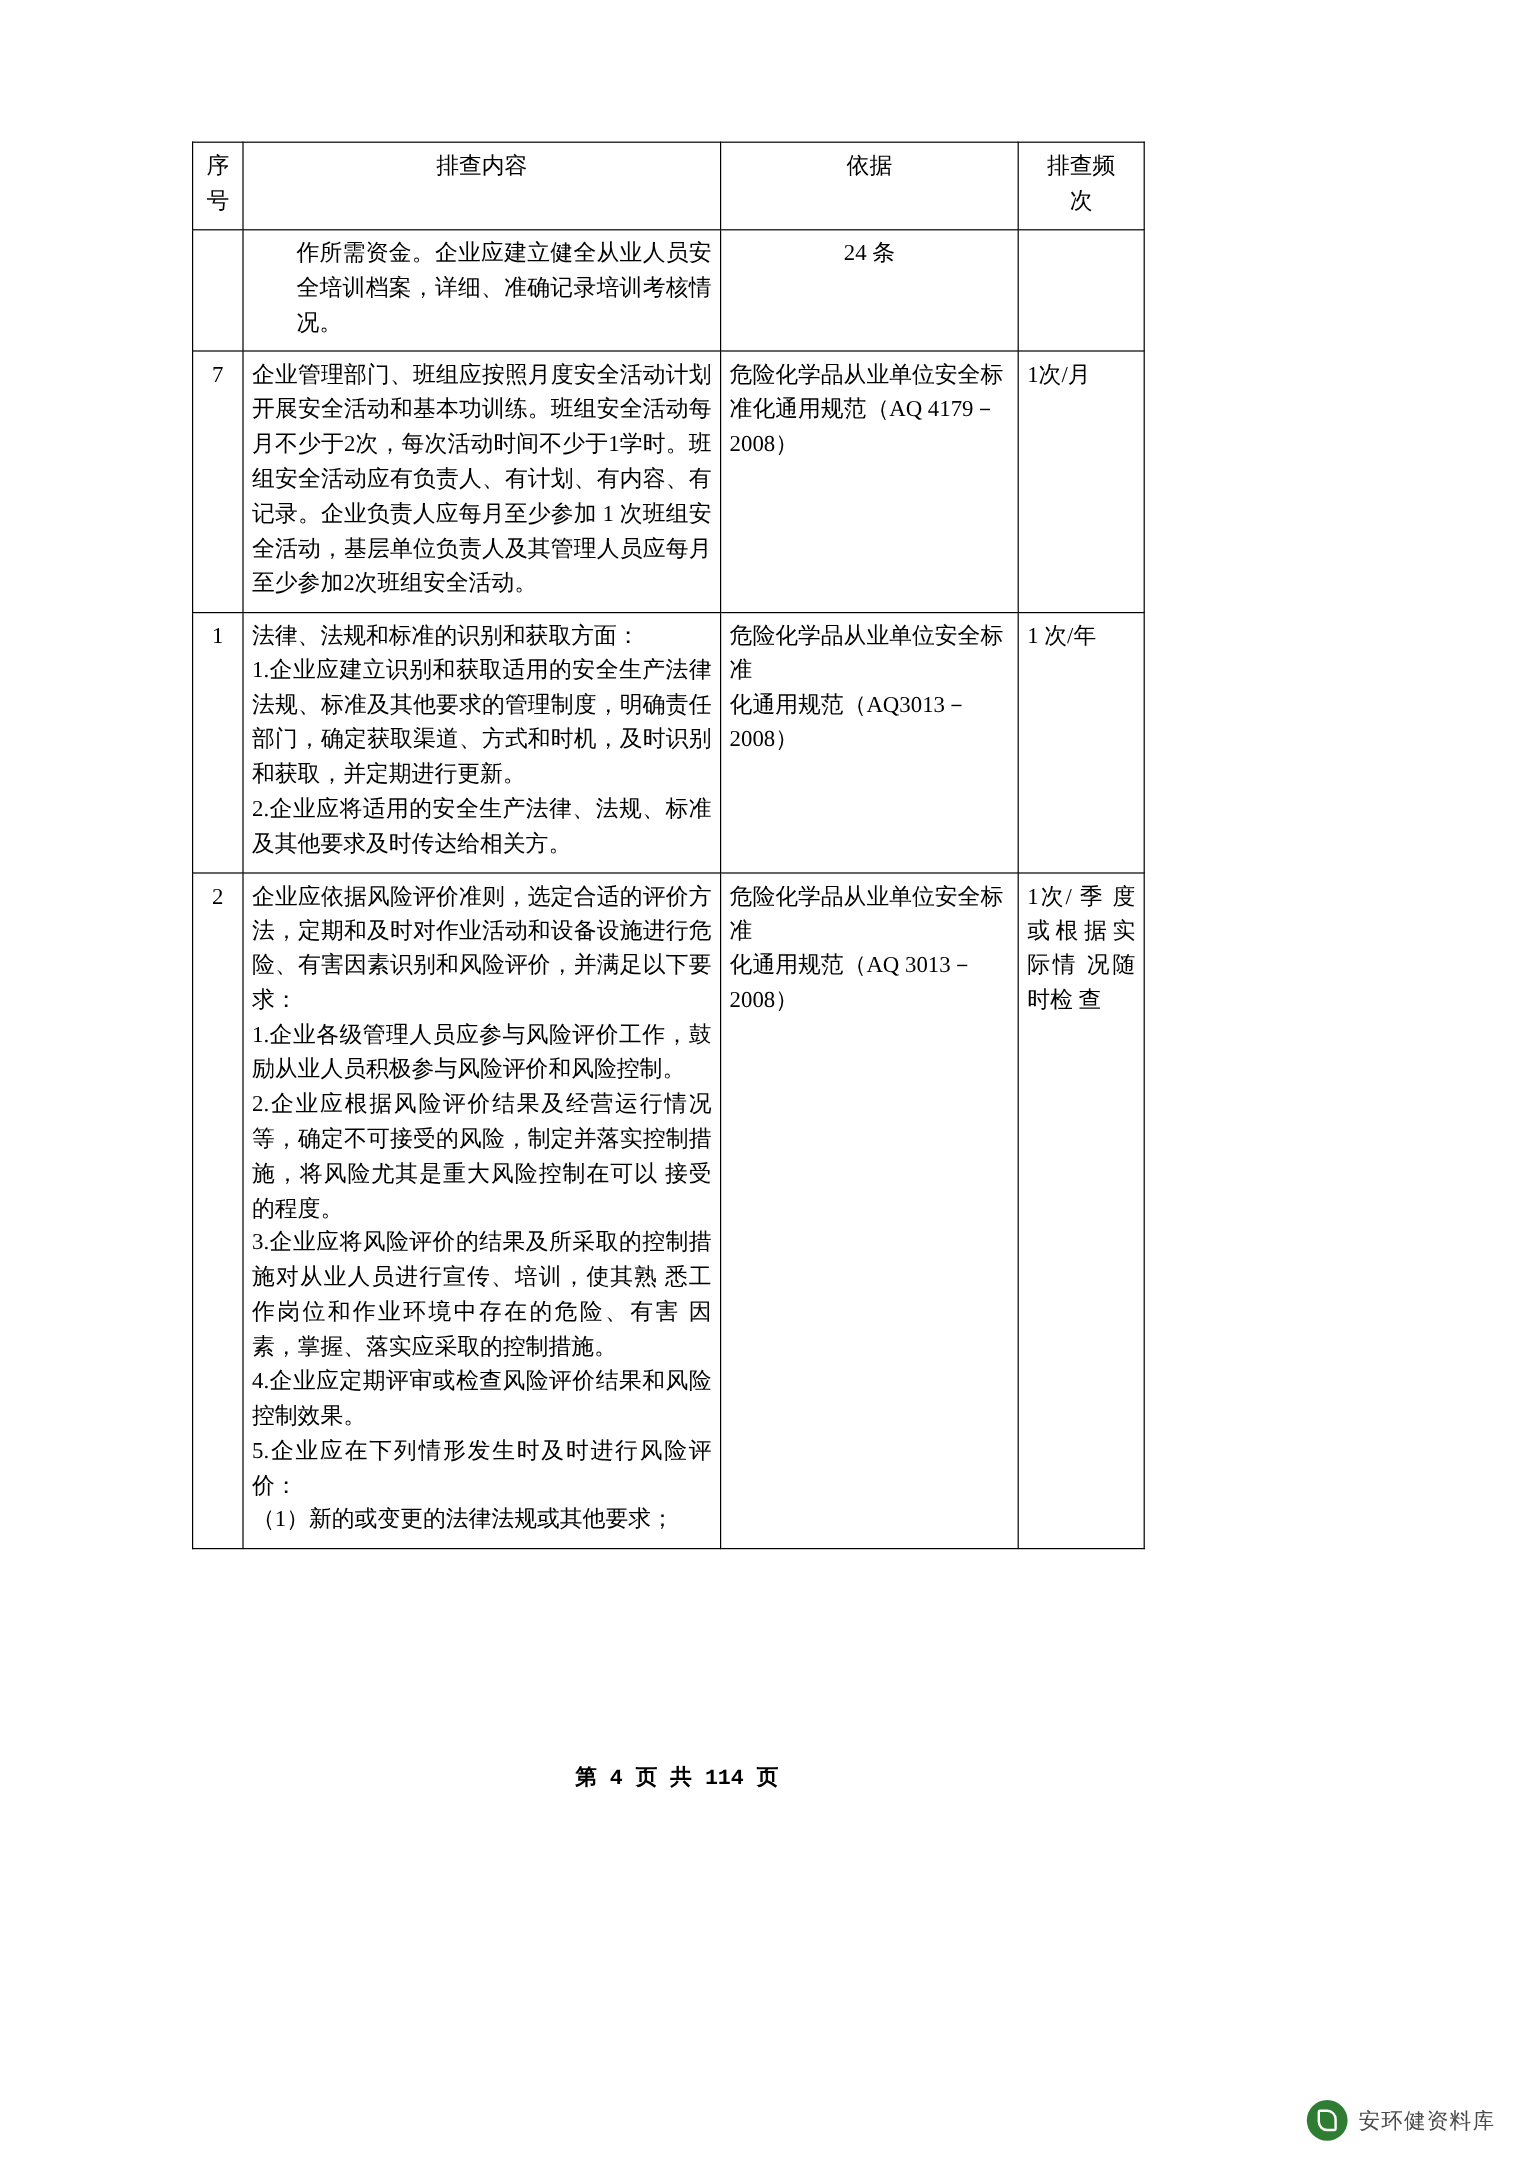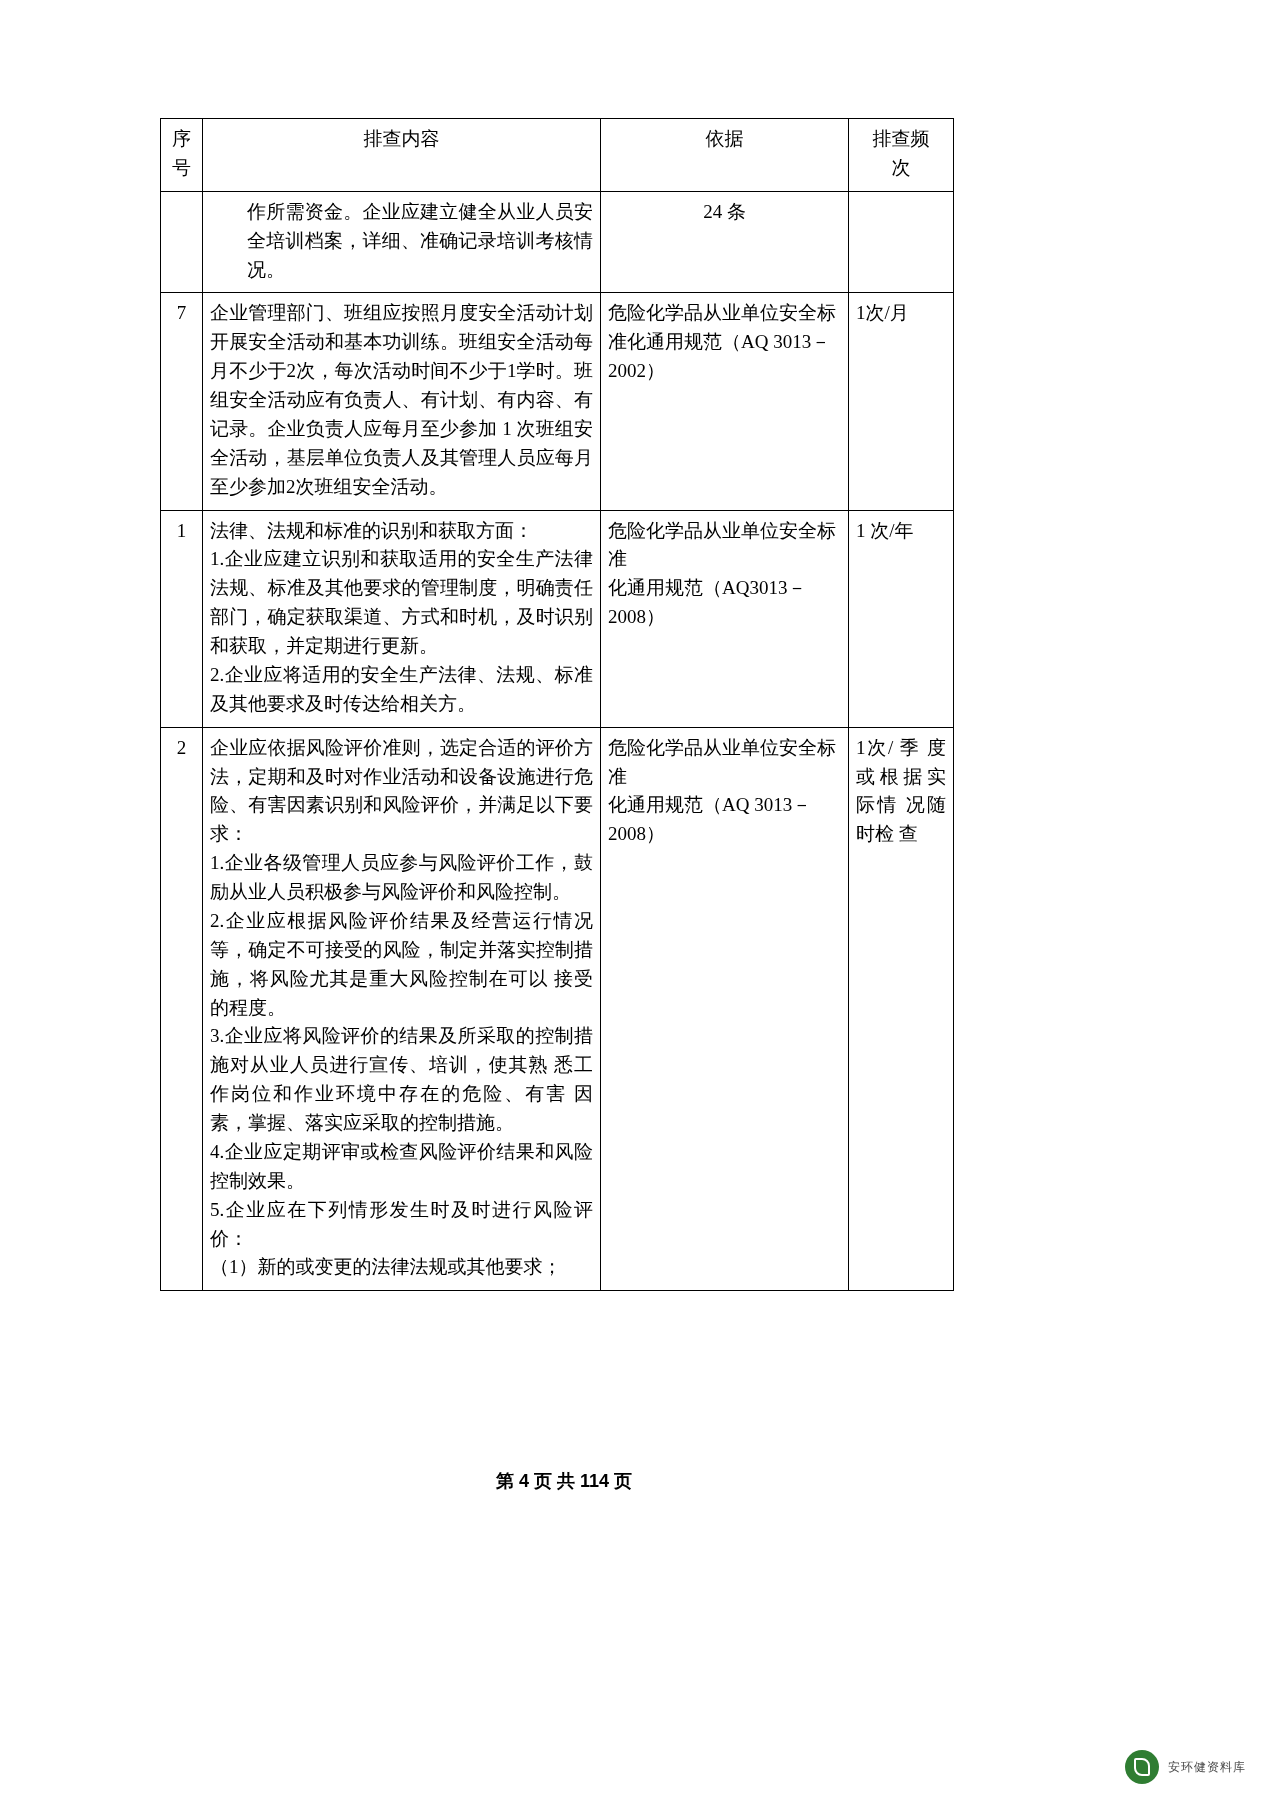--- a/index.html
+++ b/index.html
@@ -76,21 +76,21 @@
     letter-spacing: 0px;
     border-radius: 25px;
   }
   .footer {
     position: absolute;
     left: 0;
     top: 1469px;
     width: 1128px;
     text-align: center;
     font-size: 18px;
-    font-family: Liberation Sans, sans-serif;
+    font-family: Liberation Mono, monospace;
     font-weight: bold;
   }
   .wm {
     position: absolute;
     right: 34px;
     bottom: 26px;
     display: flex;
     align-items: center;
     gap: 9px;
   }
@@ -107,21 +107,21 @@
     position: absolute;
     left: 9px;
     top: 8px;
     width: 16px;
     height: 18px;
     border: 2.5px solid #ffffff;
     border-radius: 2px 8px 2px 8px;
     box-sizing: border-box;
   }
   .wm-text {
-    font-size: 12px;
+    font-size: 18px;
     color: #4a4a4a;
     font-family: "Liberation Sans", sans-serif;
     letter-spacing: 1px;
   }
 </style>
 </head>
 <body>
 
 <div class="page">
 
@@ -144,21 +144,21 @@
         <tr>
           <td class="seq-cell"></td>
           <td class="content-cell" style="white-space:pre-wrap;padding-left:44px;">作所需资金。企业应建立健全从业人员安全培训档案，详细、准确记录培训考核情况。</td>
           <td class="basis-cell" style="white-space:pre-wrap;text-align:center;">24 条</td>
           <td class="freq-cell"></td>
         </tr>
 
         <tr>
           <td class="seq-cell" style="vertical-align:top;padding-top:6px;">7</td>
           <td class="content-cell" style="white-space:pre-wrap;">企业管理部门、班组应按照月度安全活动计划开展安全活动和基本功训练。班组安全活动每月不少于2次，每次活动时间不少于1学时。班组安全活动应有负责人、有计划、有内容、有记录。企业负责人应每月至少参加 1 次班组安全活动，基层单位负责人及其管理人员应每月至少参加2次班组安全活动。</td>
-          <td class="basis-cell" style="white-space:pre-wrap;">危险化学品从业单位安全标准化通用规范（AQ 3013－2002）</td>
+          <td class="basis-cell" style="white-space:pre-wrap;">危险化学品从业单位安全标准化通用规范（AQ 4179－2008）</td>
           <td class="freq-cell">1次/月</td>
         </tr>
 
 
         <tr>
           <td class="seq-cell">1</td>
           <td class="content-cell" style="white-space:pre-wrap;">法律、法规和标准的识别和获取方面：
 1.企业应建立识别和获取适用的安全生产法律法规、标准及其他要求的管理制度，明确责任部门，确定获取渠道、方式和时机，及时识别和获取，并定期进行更新。
 2.企业应将适用的安全生产法律、法规、标准及其他要求及时传达给相关方。</td>
           <td class="basis-cell" style="white-space:pre-wrap;">危险化学品从业单位安全标准

